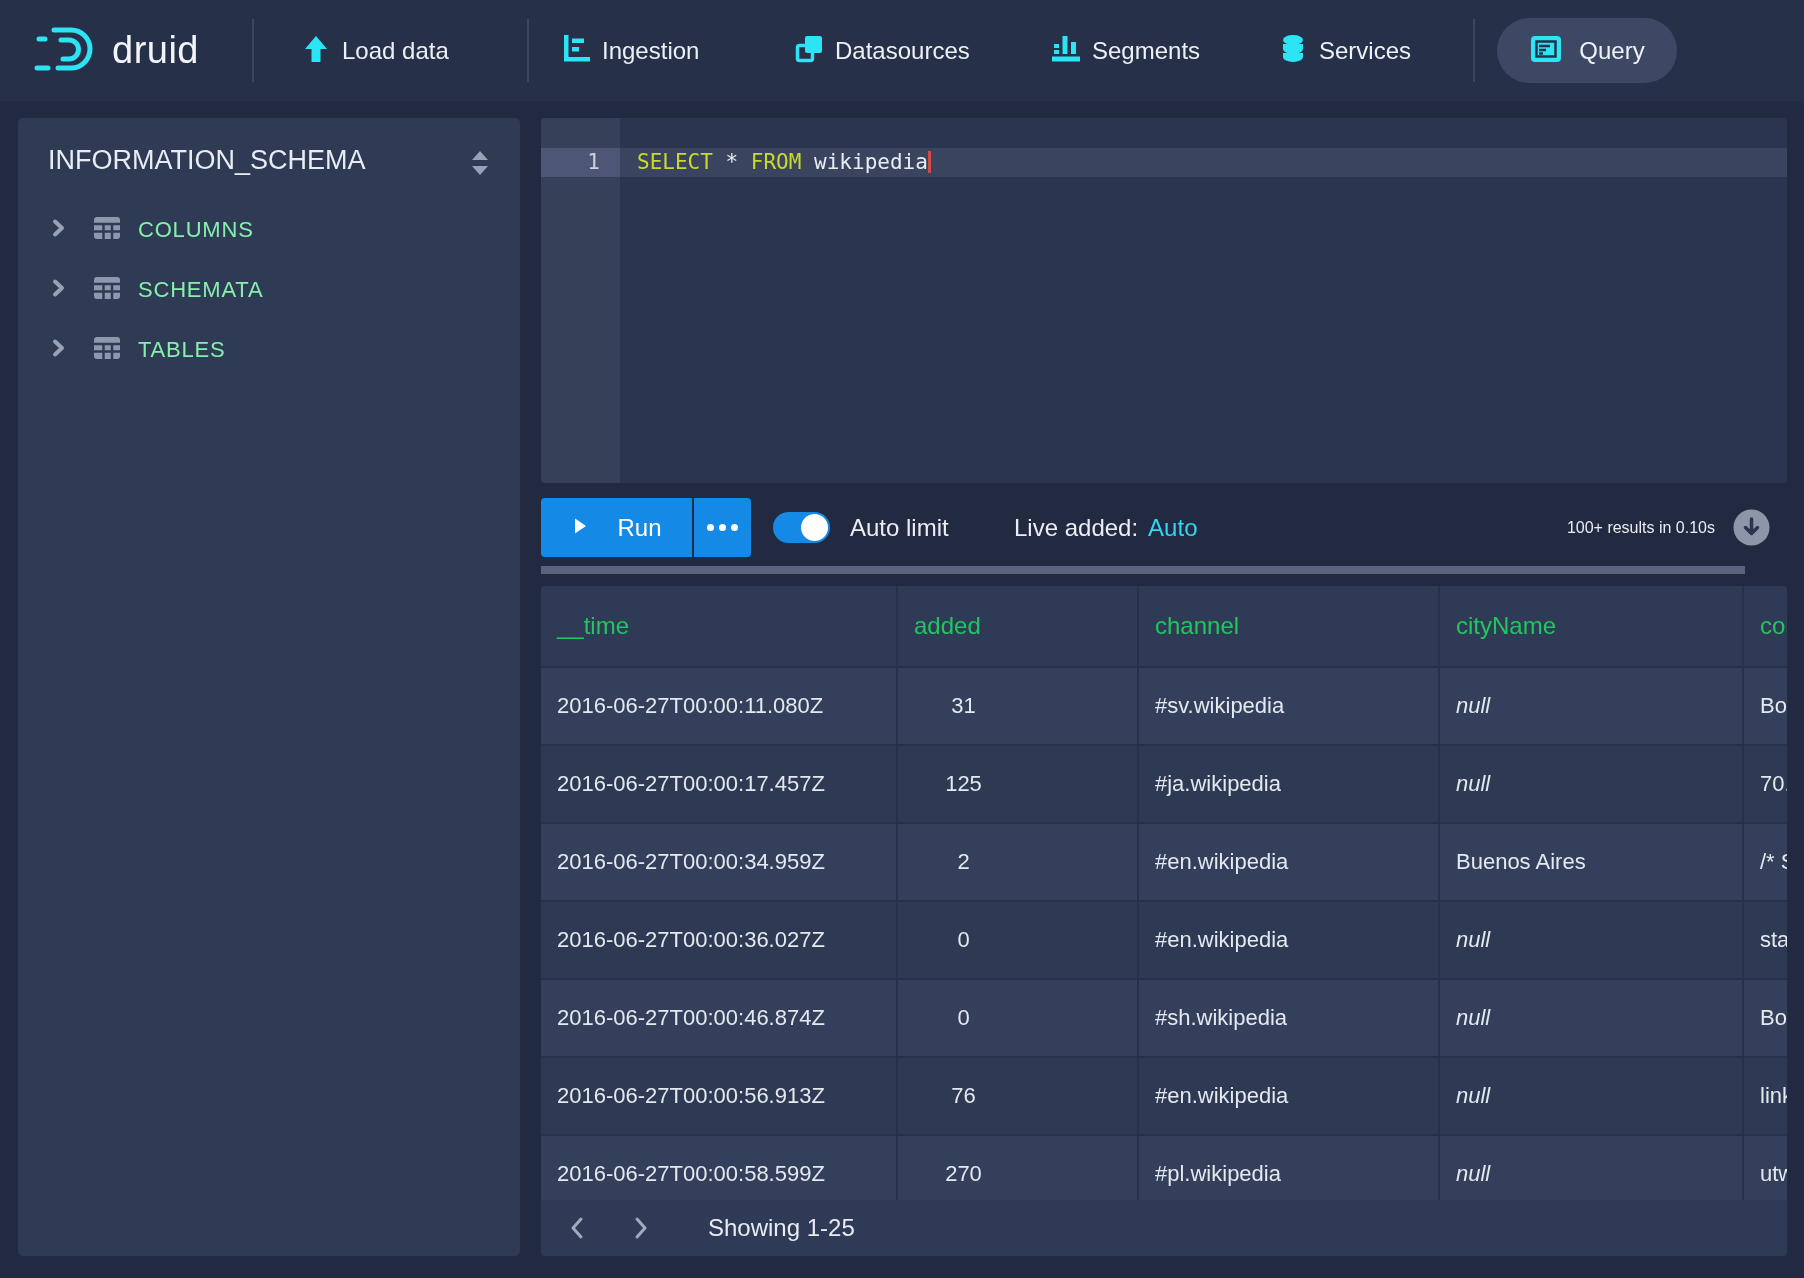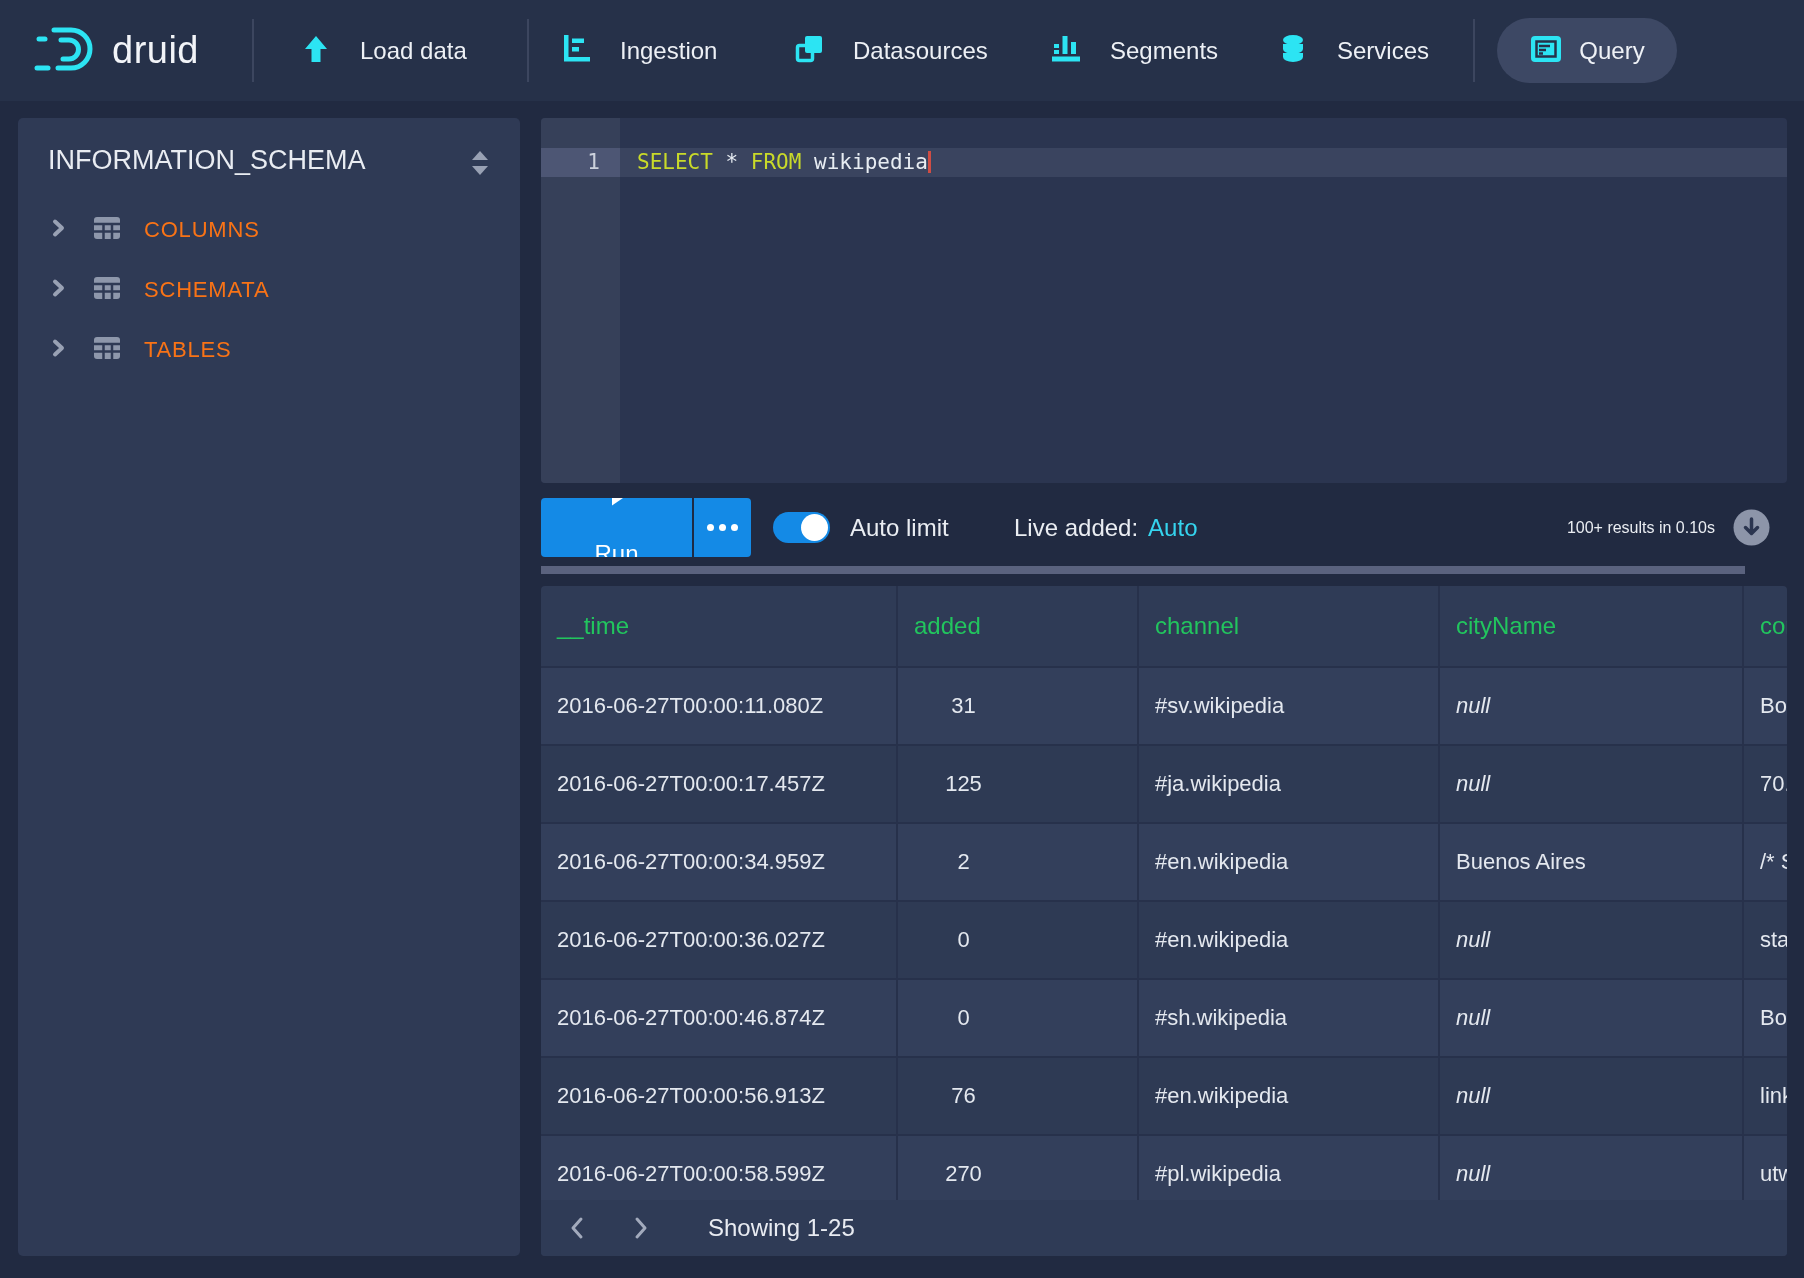--- a/index.html
+++ b/index.html
@@ -6,55 +6,55 @@
   html,body { background:#212a41; }
   body { font-family:"Liberation Sans", sans-serif; }
   .app { position:relative; width:1804px; height:1278px; overflow:hidden; background:#212a41; }
 
   
   .navbar { position:absolute; left:0; top:0; width:1804px; height:101px; background:#263149; }
   .brand { position:absolute; left:34px; top:0; height:101px; display:flex; align-items:center; gap:14px; }
   .brand-text { font-size:38px; color:#f2f4f8; letter-spacing:.5px; }
   .nav-sep { position:absolute; top:19px; width:2px; height:63px; background:#3c465f; }
   .sep-1 { left:252px; } .sep-2 { left:527px; } .sep-3 { left:1473px; }
-  .nav-item { position:absolute; top:0; height:101px; display:flex; align-items:center; gap:28px; cursor:pointer; }
+  .nav-item { position:absolute; top:0; height:101px; display:flex; align-items:center; gap:10px; cursor:pointer; }
   .nav-item .lbl { font-size:24px; color:#edf0f5; }
   .ni-load { left:300px; } .ni-ingestion { left:560px; } .ni-datasources { left:793px; }
   .ni-segments { left:1050px; } .ni-services { left:1277px; }
   .nav-pill { position:absolute; left:1497px; top:18px; height:65px; width:180px; border-radius:33px;
               background:#3d4864; display:flex; align-items:center; justify-content:center; gap:16px; cursor:pointer; }
   .nav-pill .lbl { font-size:24px; color:#eef1f6; }
 
   
   .sidebar { position:absolute; left:18px; top:118px; width:502px; height:1138px; background:#2f3a55; border-radius:5px; }
   .schema-row { position:relative; height:88px; }
   .schema-title { position:absolute; left:30px; top:27px; font-size:27px; color:#e9ecf2; }
   .schema-caret { position:absolute; right:28px; top:30px; cursor:pointer; }
   .tree { position:absolute; left:0; top:82px; width:100%; }
   .tree-item { height:60px; display:flex; align-items:center; padding-left:30px; cursor:pointer; }
   .tree-item .tbl-icon { margin-left:24px; }
-  .tree-item .lbl { margin-left:22px; font-size:22px; color:#f97316; letter-spacing:.8px; }
+  .tree-item .lbl { margin-left:16px; font-size:22px; color:#86efac; letter-spacing:.8px; }
 
   
   .editor { position:absolute; left:541px; top:118px; width:1246px; height:365px; background:#2b3550; border-radius:4px; overflow:hidden; }
   .gutter { position:absolute; left:0; top:0; width:79px; height:100%; background:#364059; }
   .active-gutter { position:absolute; left:0; top:30px; width:79px; height:29px; background:#4d5674; }
   .active-line { position:absolute; left:79px; top:30px; right:0; height:29px; background:#3a445f; }
   .line-no { position:absolute; left:0; top:30px; width:79px; height:29px; line-height:29px; text-align:right;
              padding-right:20px; font-family:"DejaVu Sans Mono", monospace; font-size:21px; color:#ccd1dc; }
   .code-line { position:absolute; left:96px; top:30px; height:29px; line-height:29px;
                font-family:"DejaVu Sans Mono", monospace; font-size:21px; white-space:pre; }
   .tok-kw { color:#c9da29; }
   .tok-plain { color:#e8edf3; }
   .caret-bar { display:inline-block; width:3px; height:22px; background:#cf4d44; vertical-align:-4px; }
 
   
   .toolbar { position:absolute; left:541px; top:498px; width:1246px; height:59px; }
   .run-group { position:absolute; left:0; top:0; height:59px; display:flex; border-radius:4px; overflow:hidden; }
-  .run-btn { width:151px; height:59px; background:#148ae6; display:flex; align-items:center; justify-content:center; gap:28px; cursor:pointer;flex-direction:column; }
+  .run-btn { width:151px; height:59px; background:#148ae6; display:flex; align-items:center; justify-content:center; gap:28px; cursor:pointer; }
   .run-btn .lbl { font-size:24px; color:#ffffff; }
   .run-div { width:2px; height:59px; background:#1d2b45; }
   .more-btn { width:57px; height:59px; background:#148ae6; display:flex; align-items:center; justify-content:center; gap:5px; cursor:pointer; }
   .more-btn i { width:7px; height:7px; border-radius:50%; background:#fff; }
   .switch { position:absolute; left:232px; top:14px; width:57px; height:31px; border-radius:16px; background:#148ae6; cursor:pointer; }
   .switch .knob { position:absolute; right:2px; top:2px; width:27px; height:27px; border-radius:50%; background:#ffffff; }
   .tb-label { position:absolute; top:0; height:59px; line-height:59px; font-size:24px; color:#eaedf2; }
   .lab-autolimit { left:309px; }
   .lab-livequery { left:473px; }
   .lab-livequery .val { color:#35d4ee; margin-left:10px; cursor:pointer; }

